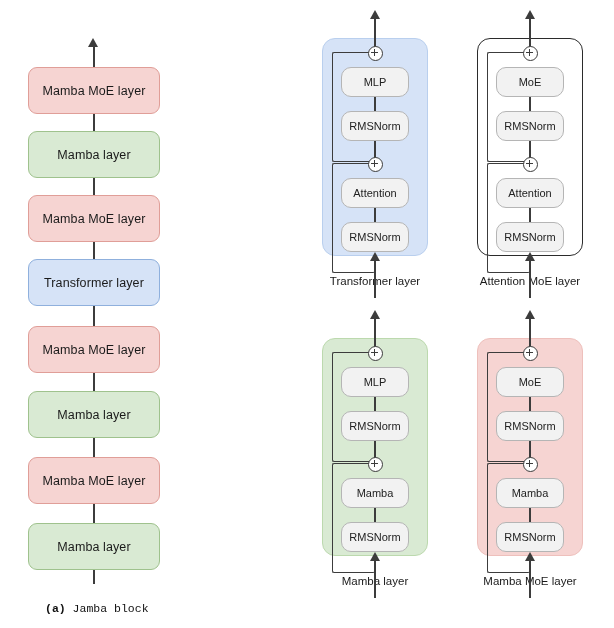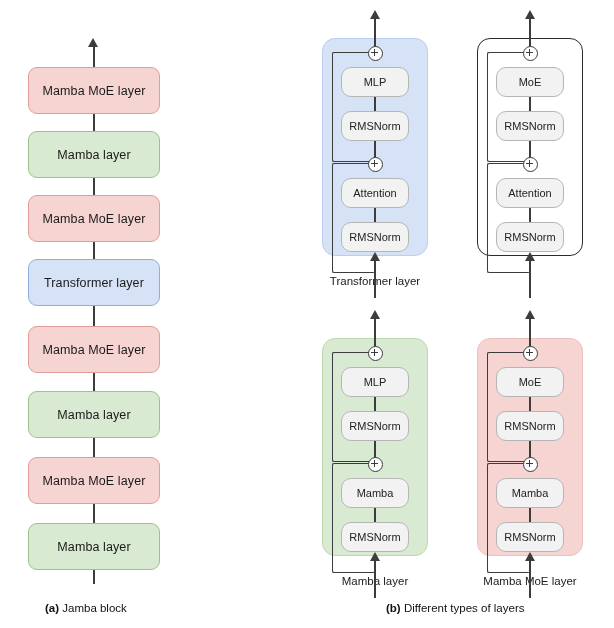--- a/index.html
+++ b/index.html
@@ -131,20 +131,21 @@
       <div class="ibox" style="top:101px;">RMSNorm</div>
       <div class="vline" style="top:131px;height:22px;"></div>
       <div class="res" style="left:32px;top:42px;width:43px;height:110px;border-radius:2px;"></div>
       <div class="plus" style="top:147px;"></div>
       <div class="ibox" style="top:168px;">Attention</div>
       <div class="vline" style="top:198px;height:14px;"></div>
       <div class="ibox" style="top:212px;">RMSNorm</div>
       <div class="vline" style="top:250px;height:38px;"></div>
       <div class="tip" style="top:242px;"></div>
       <div class="res" style="left:32px;top:153px;width:43px;height:110px;border-radius:2px;"></div>
+      <div class="unit-label" style="top:265px;">Attention MoE layer</div>
     </div>
 
     <div class="unit" style="left:0px;top:310px;">
       <div class="unit-card card-green"></div>
       <div class="vline" style="top:8px;height:36px;"></div>
       <div class="tip" style="top:0px;"></div>
       <div class="plus" style="top:36px;"></div>
       <div class="ibox" style="top:57px;">MLP</div>
       <div class="vline" style="top:87px;height:14px;"></div>
       <div class="ibox" style="top:101px;">RMSNorm</div>
@@ -174,20 +175,17 @@
       <div class="ibox" style="top:168px;">Mamba</div>
       <div class="vline" style="top:198px;height:14px;"></div>
       <div class="ibox" style="top:212px;">RMSNorm</div>
       <div class="vline" style="top:250px;height:38px;"></div>
       <div class="tip" style="top:242px;"></div>
       <div class="res" style="left:32px;top:153px;width:43px;height:110px;border-radius:2px;"></div>
       <div class="unit-label" style="top:265px;">Mamba MoE layer</div>
     </div>
   </div>
 
-  <div class="caption" style="left:45px;top:602px;">
+  <div class="caption" style="left:45px;top:602px;font-family:Liberation Mono, monospace;">
     <b>(a)</b><span> Jamba block</span>
-  </div>
-  <div class="caption" style="left:386px;top:602px;">
-    <b>(b)</b><span> Different types of layers</span>
   </div>
 
 </div>
 
 </body></html>

